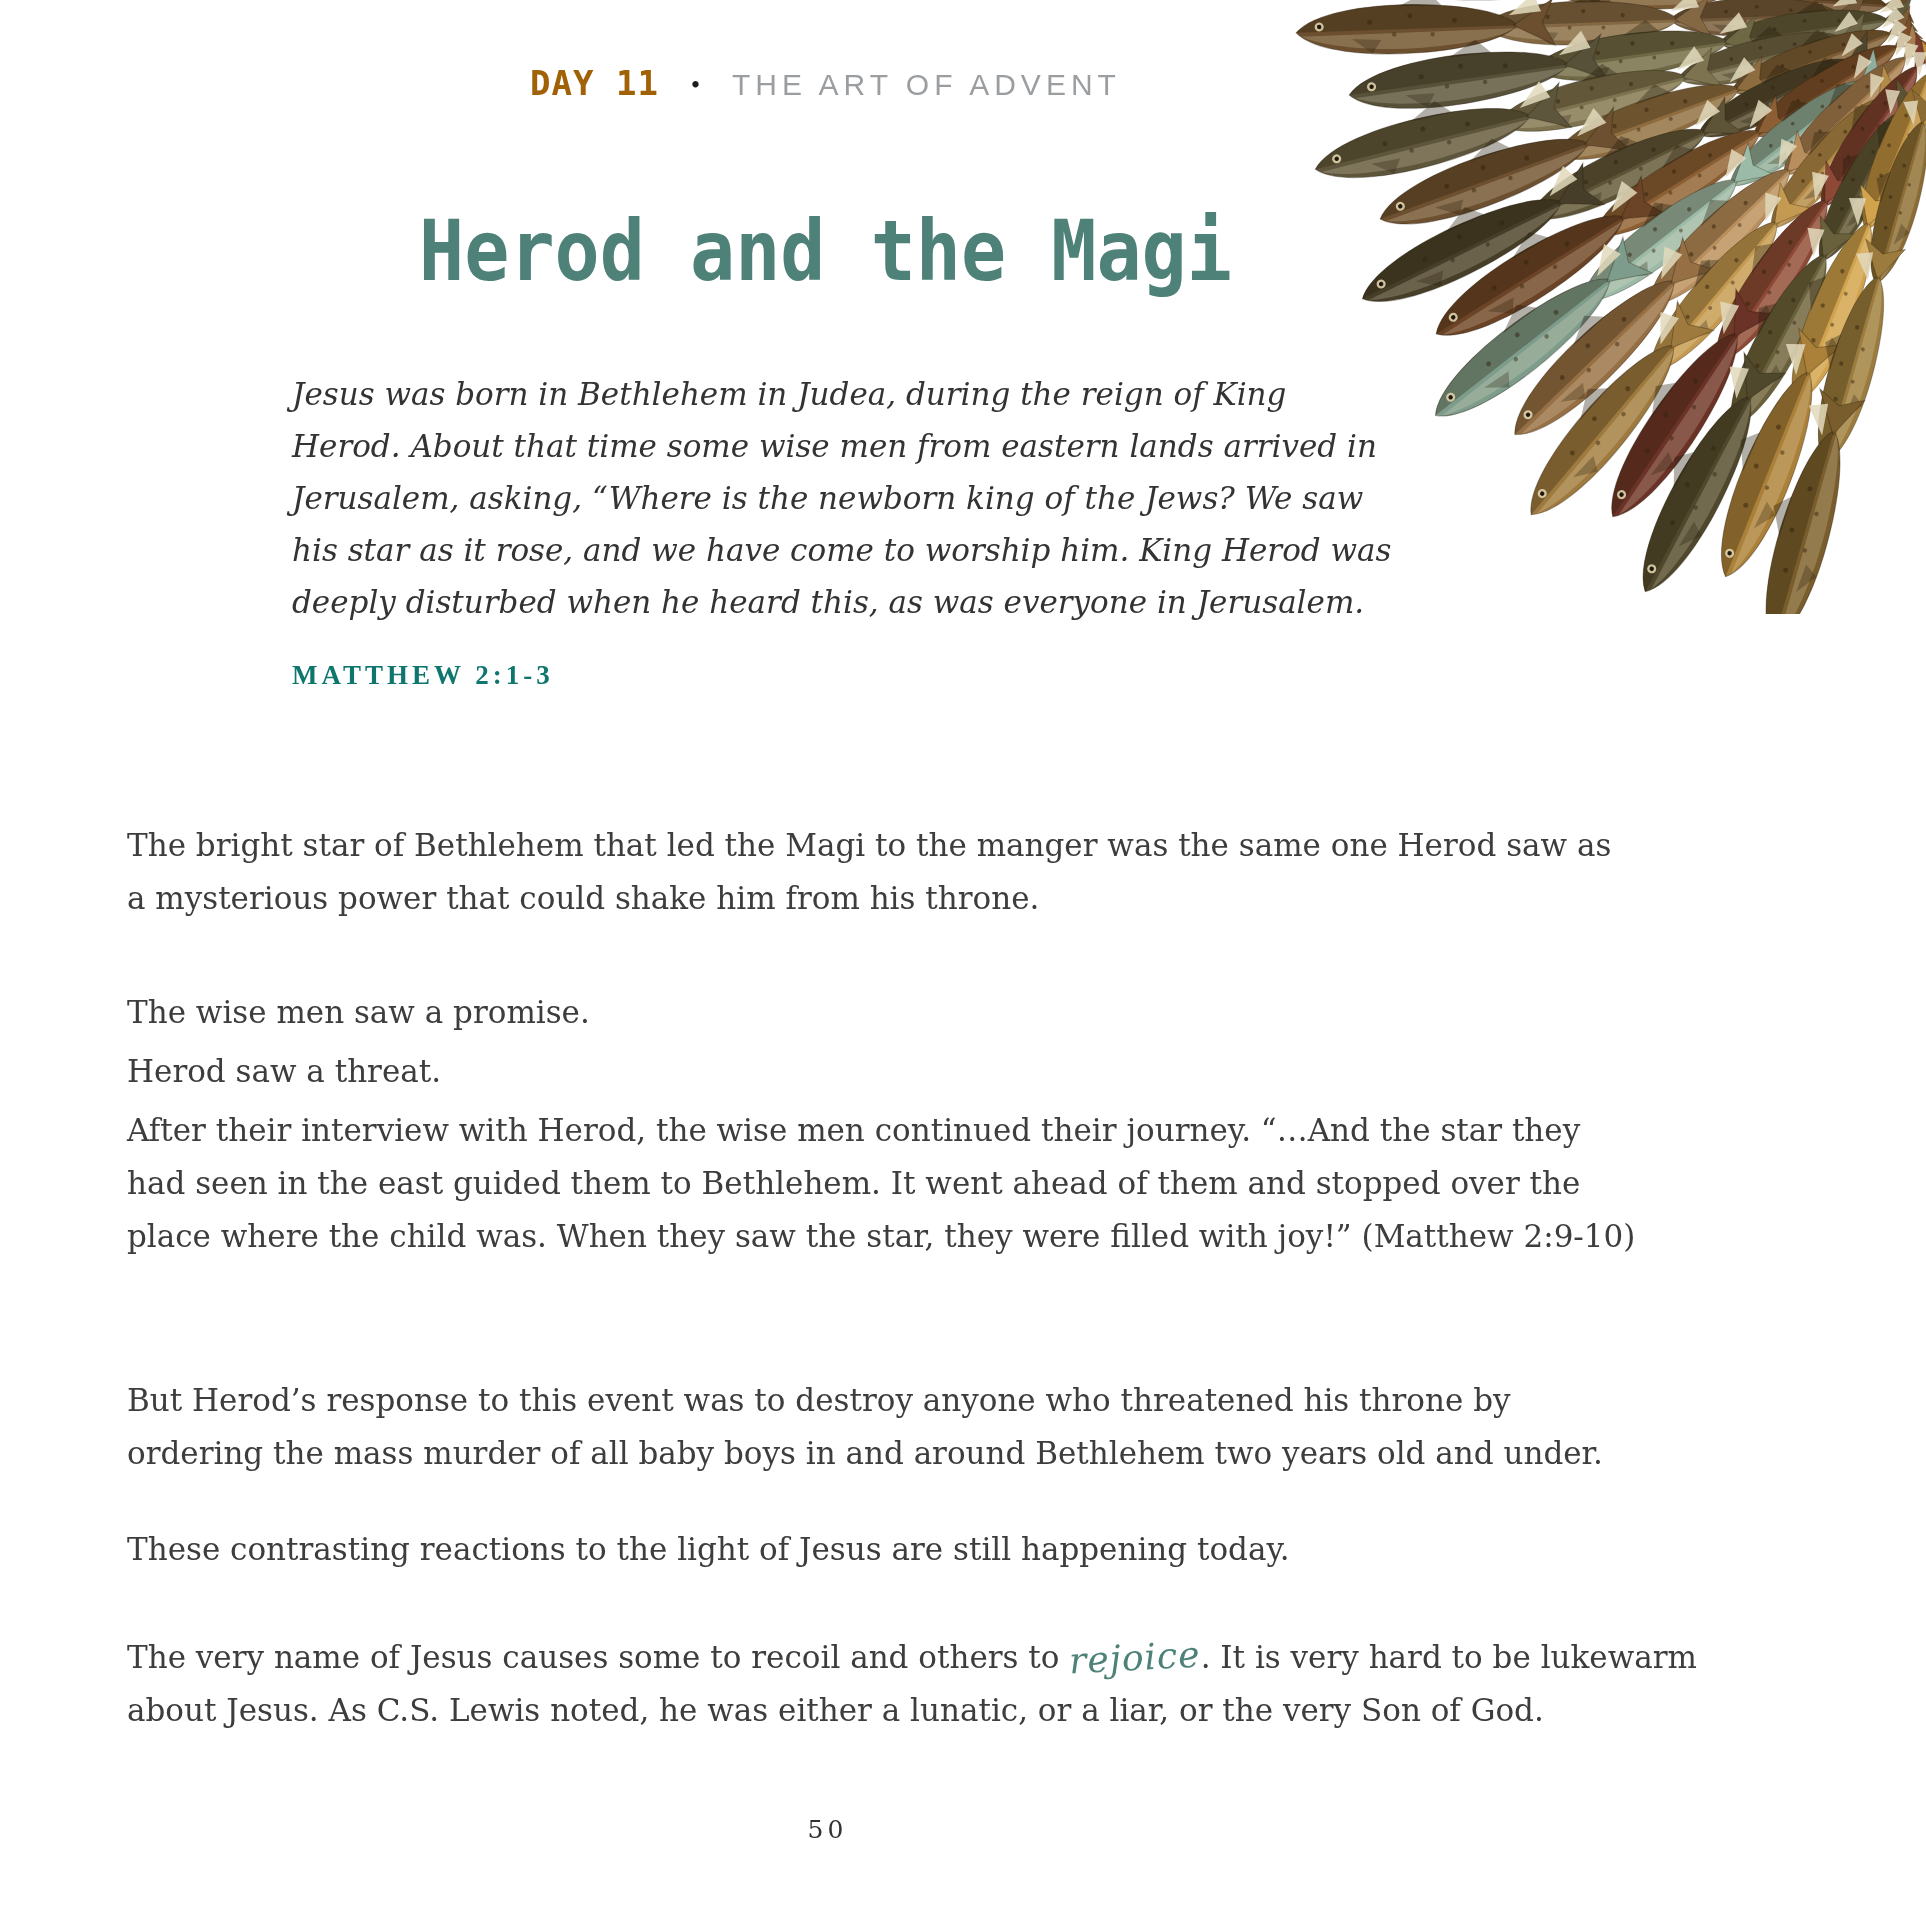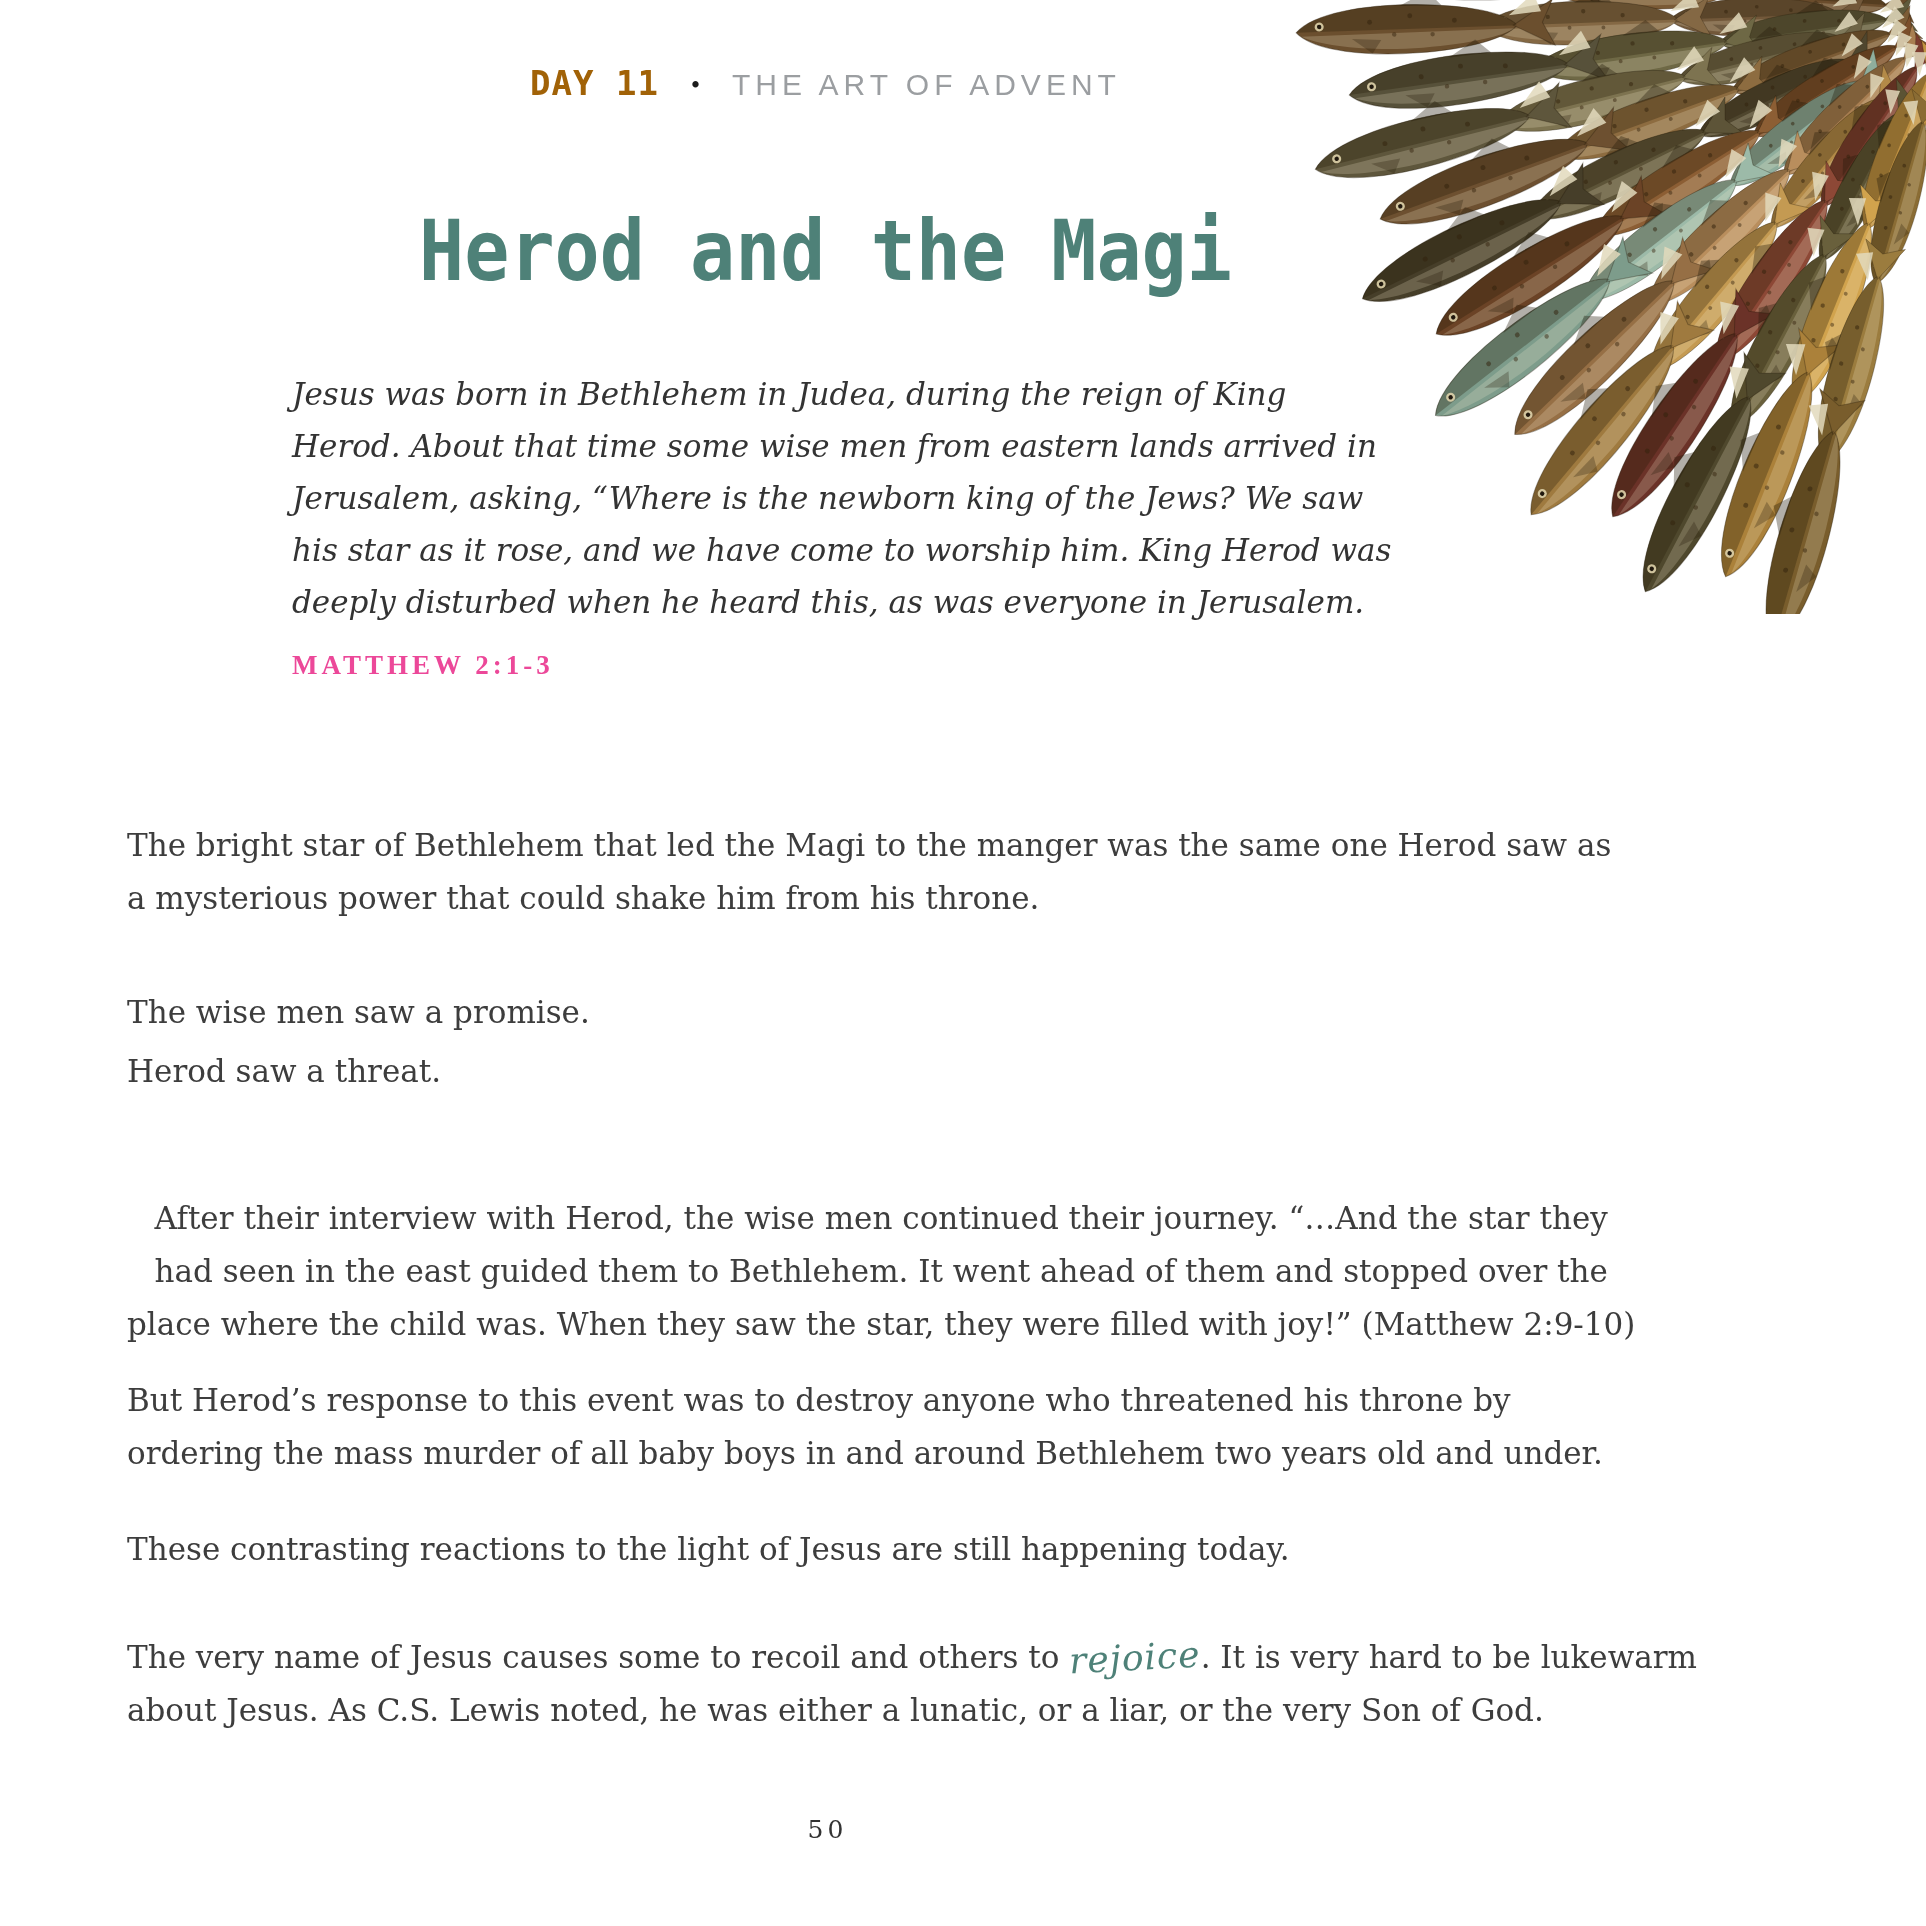--- a/index.html
+++ b/index.html
@@ -46,33 +46,33 @@
   
   .quote{
     position:absolute;left:292px;top:368px;
   }
   .quote-line{
     font-style:italic;
     font-size:31px;line-height:52px;
     color:#333333;white-space:nowrap;
   }
   .quote-ref{
-    margin-top:22px;
+    margin-top:32px;
     font-family:"Liberation Serif","DejaVu Serif",serif;
     font-style:normal;font-weight:600;
-    font-size:27px;letter-spacing:4px;color:#ec4899;white-space:nowrap;
+    font-size:27px;letter-spacing:4px;color:#0f766e;white-space:nowrap;
   }
 
   
   .para{position:absolute;left:127px;}
   .bodyline{
     font-size:31px;line-height:53px;color:#3d3d3d;white-space:pre;
   }
   .p1{top:819px;} .p2{top:986px;} .p3{top:1045px;}
-  .p4{top:1192px;text-align:center;} .p5{top:1374px;} .p6{top:1523px;} .p7{top:1629px;}
+  .p4{top:1104px;} .p5{top:1374px;} .p6{top:1523px;} .p7{top:1629px;}
 
   .rejoice{
     display:inline-block;
     font-style:italic;
     color:#4e8178;
     font-size:36px;
     transform:rotate(-3deg) translateY(2px);
     letter-spacing:1px;
   }
 

